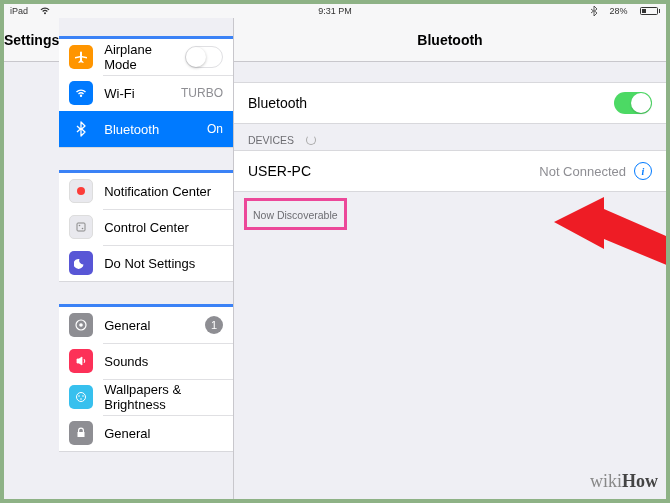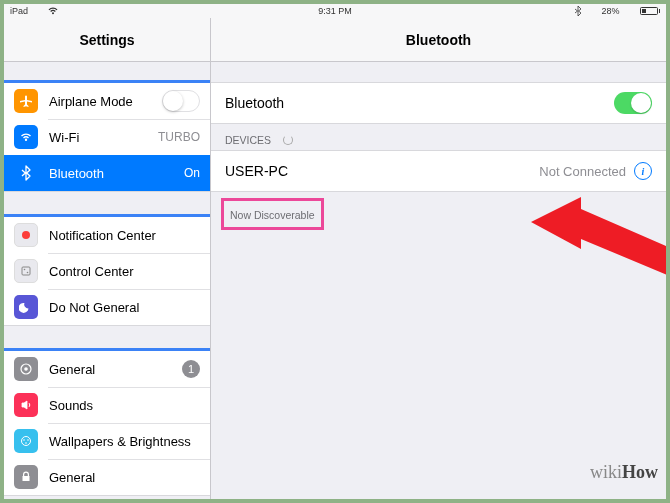--- a/index.html
+++ b/index.html
@@ -1,22 +1,22 @@
 <!DOCTYPE html>
 <html><head>
 <meta charset="utf-8">
 <style>
   * { margin: 0; padding: 0; box-sizing: border-box; -webkit-font-smoothing: antialiased; }
   body { font-family: -apple-system, "Helvetica Neue", Helvetica, Arial, sans-serif; background: #8eb286; width: 670px; height: 503px; overflow: hidden; position: relative; }
   .frame { position: absolute; top: 4px; left: 4px; right: 4px; bottom: 4px; background: #efeff4; display: flex; flex-direction: column; }
   .statusbar { height: 14px; background: #f7f7f8; display: flex; align-items: center; justify-content: space-between; padding: 0 6px; font-size: 9px; color: #333; }
-  .statusbar .sb-left, .statusbar .sb-right { display: flex; align-items: center; gap: 20px; }
+  .statusbar .sb-left, .statusbar .sb-right { display: flex; align-items: center; gap: 12px; }
   .statusbar .sb-center { position: absolute; left: 50%; transform: translateX(-50%); font-size: 9px; }
   .content { flex: 1; display: flex; overflow: hidden; }
-  .sidebar { width: 207px; background: #efeff4; border-right: 1px solid #c8c7cc; display: flex; flex-direction: column; }
+  .sidebar { width: 230px; background: #efeff4; border-right: 1px solid #c8c7cc; display: flex; flex-direction: row; }
   .sidebar-title { height: 44px; background: #f7f7f8; border-bottom: 1px solid #c8c7cc; display: flex; align-items: center; justify-content: center; font-weight: 600; font-size: 14px; color: #000; }
   .sidebar-scroll { flex: 1; overflow-y: auto; }
   .group { background: #fff; border-top: 3px solid #3b82f6; border-bottom: 1px solid #d8d8dc; margin-top: 22px; }
   .group:first-child { margin-top: 18px; }
   .row { height: 36px; display: flex; align-items: center; padding: 0 10px; position: relative; font-size: 13px; color: #000; cursor: pointer; }
   .row + .row::before { content: ""; position: absolute; top: 0; left: 44px; right: 0; height: 1px; background: #e0e0e3; }
   .row .icon { width: 24px; height: 24px; border-radius: 5px; margin-right: 11px; display: flex; align-items: center; justify-content: center; flex-shrink: 0; }
   .row .label { flex: 1; }
   .row .accessory { color: #8e8e93; font-size: 12px; margin-left: 12px; }
   .row.selected { background: #007aff; color: #fff; }
@@ -35,21 +35,21 @@
   .panel-row { height: 40px; display: flex; align-items: center; padding: 0 14px; font-size: 14px; }
   .section-header { font-size: 10.5px; color: #6d6d72; padding: 10px 14px 4px; text-transform: uppercase; display: flex; align-items: center; gap: 12px; }
   .spinner { width: 10px; height: 10px; border: 1.5px solid #aaa; border-top-color: transparent; border-radius: 50%; display: inline-block; }
   .device-row { height: 40px; display: flex; align-items: center; padding: 1px 14px; font-size: 14px; border-top: 1px solid #e0e0e3; }
   .device-row .dname { flex: 1; }
   .device-row .dstatus { color: #8e8e93; font-size: 13px; margin-right: 8px; }
   .info-circle { width: 18px; height: 18px; border: 1.3px solid #007aff; border-radius: 50%; color: #007aff; font-size: 10px; display: flex; align-items: center; justify-content: center; font-family: Georgia, serif; font-style: italic; font-weight: bold; }
   .discoverable-box { border: 3px solid #ec4899; padding: 4px 6px; display: inline-block; margin: 6px 0 0 10px; }
   .discoverable-text { font-size: 10.5px; color: #6d6d72; }
   .arrow { position: absolute; top: 135px; left: 320px; pointer-events: none; }
-  .watermark { position: absolute; bottom: 16px; right: 8px; font-family: Georgia, "Times New Roman", serif; color: #555; font-size: 18px; }
+  .watermark { position: absolute; bottom: 7px; right: 8px; font-family: Georgia, "Times New Roman", serif; color: #555; font-size: 18px; }
   .watermark .w1 { color: #888; }
   .watermark .w2 { font-weight: bold; color: #444; }
   .battery { display:inline-flex; align-items:center; gap:1px; }
   .battery-body { width:18px; height:8px; border:1px solid #333; border-radius:1.5px; position:relative; }
   .battery-fill { position:absolute; left:1px; top:1px; bottom:1px; width:26%; background:#333; }
   .battery-tip { width:1.5px; height:4px; background:#333; }
 </style>
 </head>
 <body>
 
@@ -133,21 +133,21 @@
                 </svg>
               </span>
             <span class="label">Control Center</span>
           </div>
           <div class="row">
             <span class="icon" style="background:#5856d6">
                 <svg width="14" height="14" viewBox="0 0 14 14">
                   <path d="M9.5 8.5A4 4 0 015.5 3 5 5 0 109.5 8.5z" fill="#fff"></path>
                 </svg>
               </span>
-            <span class="label">Do Not General</span>
+            <span class="label">Do Not Settings</span>
           </div>
         </div>
 
         <div class="group">
           <div class="row">
             <span class="icon" style="background:#8e8e93">
                 <svg width="16" height="16" viewBox="0 0 16 16">
                   <circle cx="8" cy="8" r="5" fill="none" stroke="#fff" stroke-width="1.2"></circle>
                   <circle cx="8" cy="8" r="1.8" fill="#fff"></circle>
                 </svg>

